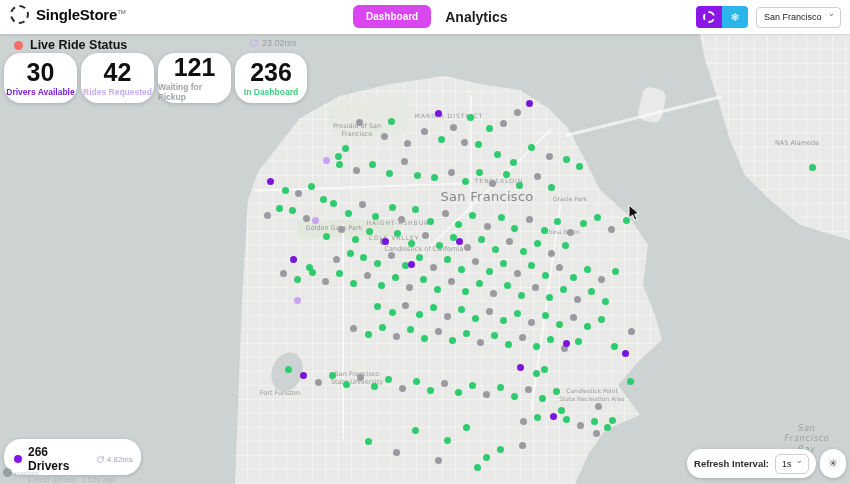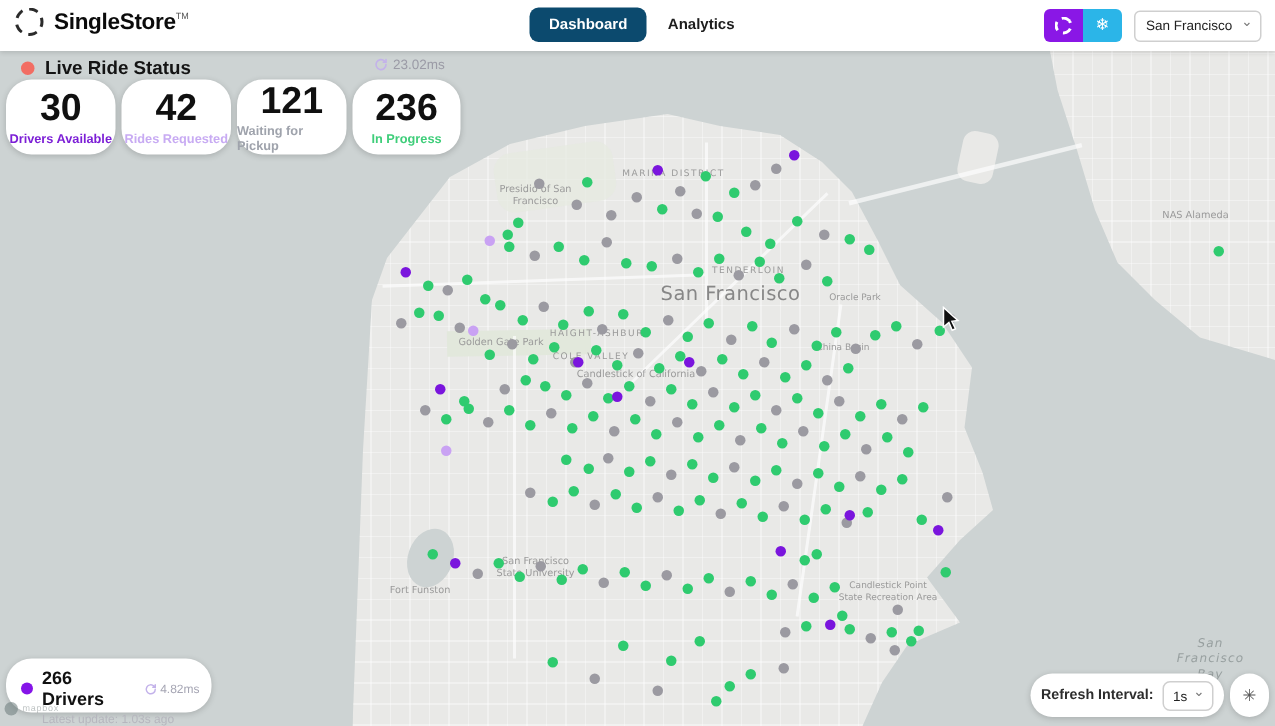--- a/index.html
+++ b/index.html
@@ -6,23 +6,23 @@
   #app{position:relative;width:850px;height:484px;overflow:hidden;background:#fff;}
 
   
   #header{position:absolute;left:0;top:0;width:850px;height:34px;background:#fff;
           box-shadow:0 1px 3px rgba(0,0,0,.12);z-index:50;}
   .brand{position:absolute;left:10px;top:5px;display:flex;align-items:center;gap:7px;}
   .brand-logo{width:19px;height:19px;border-radius:50%;border:2.5px dashed #2b2b2b;box-sizing:border-box;}
   .brand-name{font-size:15px;font-weight:700;color:#0b0b0b;letter-spacing:-.2px;}
   .brand-tm{font-size:6px;color:#555;vertical-align:super;}
   .tabs{position:absolute;left:353px;top:5px;display:flex;align-items:center;gap:14px;}
-  .tab-active{background:#0c4a6e;color:#fff;font-size:10px;font-weight:700;
+  .tab-active{background:#d946ef;color:#fff;font-size:10px;font-weight:700;
               padding:6px 13px;border-radius:6px;cursor:pointer;}
-  .tab-plain{color:#1d1d1d;font-size:10px;font-weight:600;cursor:pointer;}
+  .tab-plain{color:#1d1d1d;font-size:14px;font-weight:600;cursor:pointer;}
   .hdr-right{position:absolute;right:9px;top:6px;display:flex;align-items:center;gap:8px;}
   .db-group{display:flex;}
   .db-btn{width:26px;height:22px;display:flex;align-items:center;justify-content:center;cursor:pointer;}
   .db-btn.s2{border-radius:4px 0 0 4px;}
   .db-btn.sf{border-radius:0 4px 4px 0;}
   .swirl{width:12px;height:12px;border:2px dashed #fff;border-radius:50%;box-sizing:border-box;}
   .flake{color:#fff;font-size:11px;line-height:1;}
   .select-wrap{position:relative;}
   .select-wrap select{appearance:none;-webkit-appearance:none;border:1px solid #cfcfcf;border-radius:4px;
        background:#fff;font-size:9px;color:#222;height:21px;padding:0 18px 0 7px;
@@ -404,21 +404,21 @@
   <div class="ov card stat-card" style="left:81px;width:73px;">
     <div class="stat-value">42</div>
     <div class="stat-label" style="color: rgb(200, 171, 243);">Rides Requested</div>
   </div>
   <div class="ov card stat-card" style="left:158px;width:73px;">
     <div class="stat-value">121</div>
     <div class="stat-label" style="color: rgb(159, 163, 172);">Waiting for Pickup</div>
   </div>
   <div class="ov card stat-card" style="left:235px;width:72px;">
     <div class="stat-value">236</div>
-    <div class="stat-label" style="color: rgb(63, 206, 122);">In Progress</div>
+    <div class="stat-label" style="color: rgb(63, 206, 122);">In Dashboard</div>
   </div>
 
   <div class="ov card legend-card" style="top:439px;">
     <div class="lc-row1">
       <div class="lc-dot" style="background: rgb(133, 20, 232);"></div>
       <div class="lc-title">266 Drivers</div>
       <div class="lc-latency">
         <svg class="clock-svg" width="9" height="9" viewBox="0 0 12 12">
             <path d="M10 6a4 4 0 1 1-1.2-2.8 M10 2v2.2h-2.2" stroke="#c3b2ea" stroke-width="1.3" fill="none" stroke-linecap="round"></path>
           </svg>

